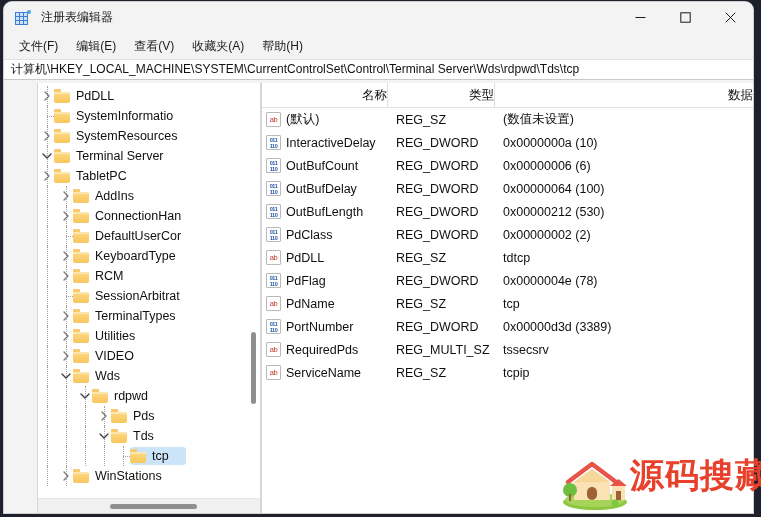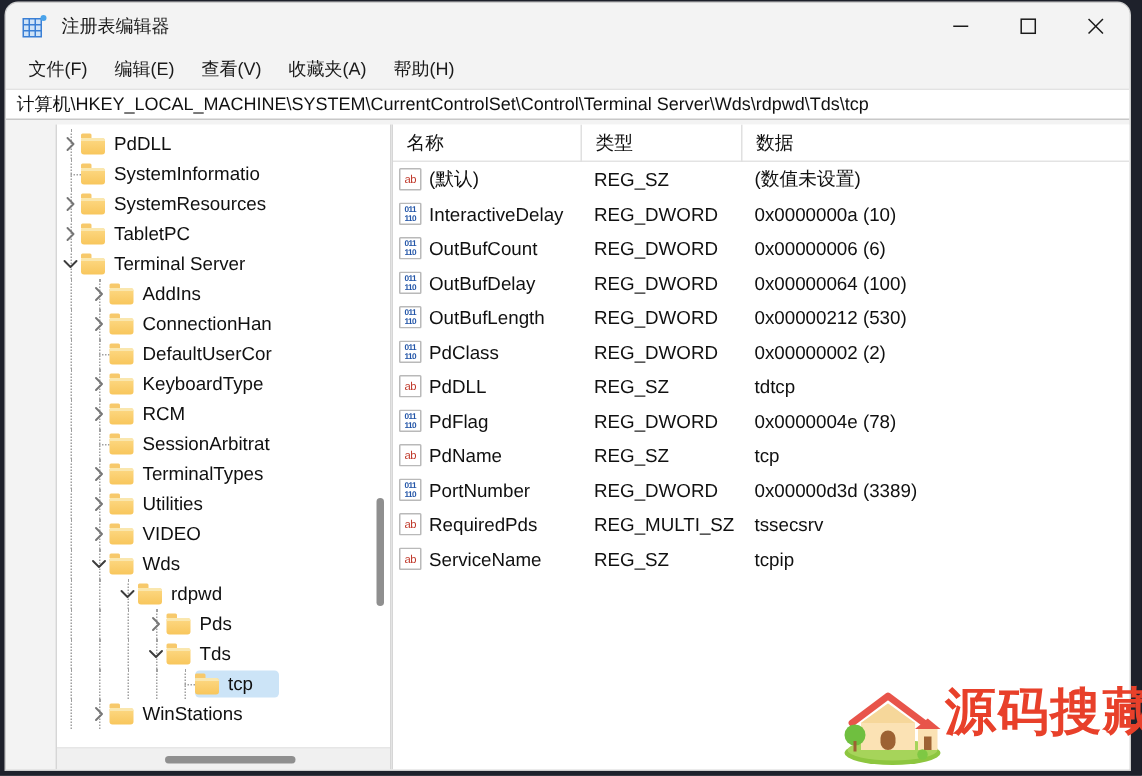--- a/index.html
+++ b/index.html
@@ -272,20 +272,21 @@
     box-sizing: border-box;
     overflow: hidden;
   }
   #list-header {
     height: 25px;
     display: flex;
     align-items: center;
     background: #ffffff;
     border-bottom: 1px solid #e3e3e3;
     box-sizing: border-box;
+    text-align: right;
   }
   .col-head {
     font-size: 12.5px;
     color: #101010;
     height: 25px;
     line-height: 25px;
     padding-left: 9px;
     box-sizing: border-box;
     position: relative;
     flex: none;
@@ -484,47 +485,47 @@
                   <span class="lip"></span>
                 </span>
                 <span class="tree-label">SystemResources</span>
               </div>
               <div class="tree-row">
                 <span class="guides">
                   <span class="guide-v" style="left: 9px;"></span>
                 </span>
                 <span style="width: 2px; flex: 0 0 auto;"></span>
                 <span class="chev">
-                  <svg width="8" height="10" viewBox="0 0 8 10">
-                    <path d="M2 1 L6 5 L2 9" fill="none" stroke="#767676" stroke-width="1.3" stroke-linecap="round" stroke-linejoin="round"></path>
-                  </svg>
-                </span>
-                <span class="folder">
-                  <span class="tab"></span>
-                  <span class="body"></span>
-                  <span class="lip"></span>
-                </span>
-                <span class="tree-label">TabletPC</span>
-              </div>
-              <div class="tree-row">
-                <span class="guides">
-                  <span class="guide-v" style="left: 9px;"></span>
-                </span>
-                <span style="width: 2px; flex: 0 0 auto;"></span>
-                <span class="chev">
                   <svg width="10" height="8" viewBox="0 0 10 8">
                     <path d="M1 2 L5 6 L9 2" fill="none" stroke="#3c3c3c" stroke-width="1.3" stroke-linecap="round" stroke-linejoin="round"></path>
                   </svg>
                 </span>
                 <span class="folder">
                   <span class="tab"></span>
                   <span class="body"></span>
                   <span class="lip"></span>
                 </span>
                 <span class="tree-label">Terminal Server</span>
+              </div>
+              <div class="tree-row">
+                <span class="guides">
+                  <span class="guide-v" style="left: 9px;"></span>
+                </span>
+                <span style="width: 2px; flex: 0 0 auto;"></span>
+                <span class="chev">
+                  <svg width="8" height="10" viewBox="0 0 8 10">
+                    <path d="M2 1 L6 5 L2 9" fill="none" stroke="#767676" stroke-width="1.3" stroke-linecap="round" stroke-linejoin="round"></path>
+                  </svg>
+                </span>
+                <span class="folder">
+                  <span class="tab"></span>
+                  <span class="body"></span>
+                  <span class="lip"></span>
+                </span>
+                <span class="tree-label">TabletPC</span>
               </div>
               <div class="tree-row">
                 <span class="guides">
                   <span class="guide-v" style="left: 9px;"></span>
                   <span class="guide-v" style="left: 28px;"></span>
                 </span>
                 <span style="width: 21px; flex: 0 0 auto;"></span>
                 <span class="chev">
                   <svg width="8" height="10" viewBox="0 0 8 10">
                     <path d="M2 1 L6 5 L2 9" fill="none" stroke="#767676" stroke-width="1.3" stroke-linecap="round" stroke-linejoin="round"></path>

